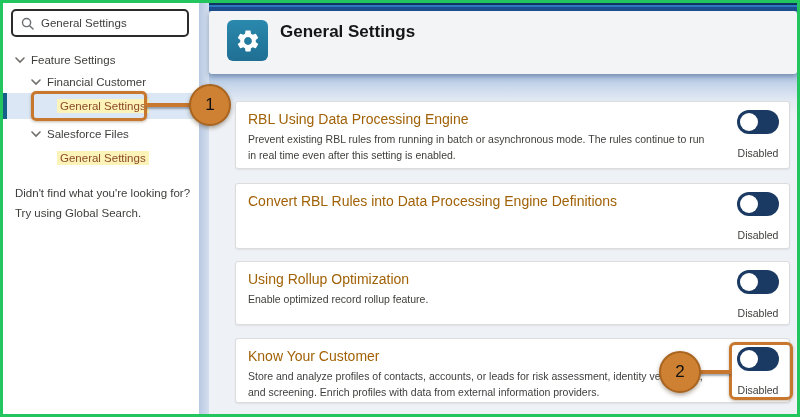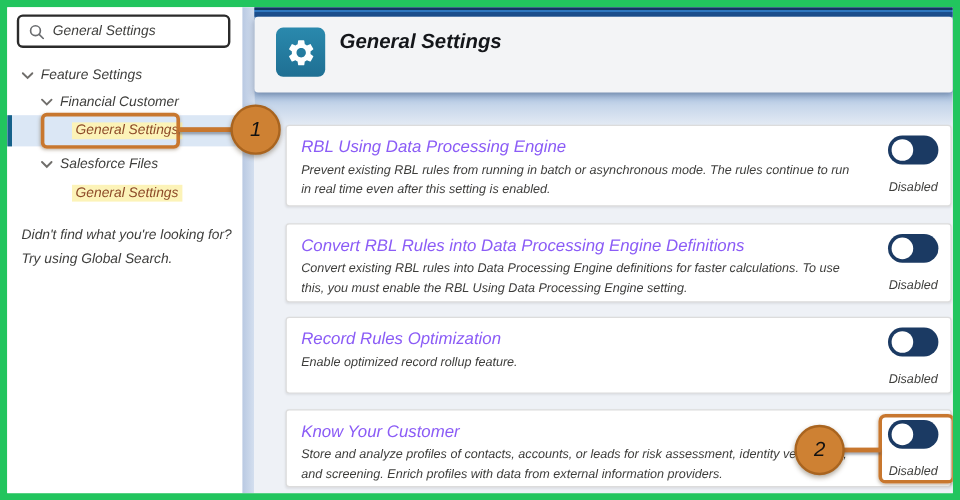--- a/index.html
+++ b/index.html
@@ -1,17 +1,17 @@
 <!DOCTYPE html>
 <html><head>
 <meta charset="utf-8">
 <style>
   * { margin:0; padding:0; box-sizing:border-box; }
   html,body { width:800px; height:417px; font-family:"Liberation Sans", sans-serif; background:#fff; }
-  .frame { position:relative; width:800px; height:417px; border:6px solid #22c55e; background:#fff; overflow:hidden;font-style:italic; }
+  .frame { position:relative; width:800px; height:417px; border:3px solid #22c55e; background:#fff; overflow:hidden; }
 
   
   .sidebar { position:absolute; left:0; top:0; width:196px; height:100%; background:#fff; }
   .search-box { position:absolute; left:8px; top:6px; width:178px; height:28px; border:2px solid #2b2b2b; border-radius:5px; background:#fff; display:flex; align-items:center; padding:0 8px; gap:7px; }
   .search-box svg { flex:0 0 auto; }
   .search-value { font-size:11.5px; color:#3e3e3c; white-space:nowrap; overflow:hidden; }
 
   .tree { position:absolute; left:0; top:44px; width:100%; }
   .tree-row { position:absolute; display:flex; align-items:center; gap:6px; height:22px; font-size:11.5px; color:#3e3e3c; cursor:default; }
   .tree-row .chev { display:flex; align-items:center; }
@@ -40,21 +40,21 @@
   .gear-tile { position:absolute; left:18px; top:9px; width:41px; height:41px; border-radius:6px; background:linear-gradient(180deg,#2a89ad,#1f6f93); display:flex; align-items:center; justify-content:center; }
   .header-texts { position:absolute; left:71px; top:8px; }
   .eyebrow { font-size:10px; font-weight:bold; letter-spacing:.6px; color:#2f6fad; }
   .page-title { margin-top:3px; font-size:17px; font-weight:bold; color:#14161a; }
 
   .card { position:absolute; left:26px; width:555px; background:#fff; border:1px solid #dcdcdc; border-radius:3px; box-shadow:0 1px 2px rgba(0,0,0,.07); padding:9px 12px; }
   .card-1 { top:98px;  height:68px; }
   .card-2 { top:180px; height:66px; }
   .card-3 { top:258px; height:64px; }
   .card-4 { top:335px; height:65px; }
-  .card-title { font-size:14px; color:#8b5cf6; margin-bottom:4px; }
+  .card-title { font-size:14px; color:#a16207; margin-bottom:4px; }
   .card-desc  { font-size:10.5px; line-height:1.55; color:#3e3e3c; width:462px; }
 
   .toggle-col { position:absolute; right:2px; top:8px; width:58px; display:flex; flex-direction:column; align-items:center; gap:13px; }
   .toggle { width:42px; height:24px; border-radius:12px; background:#1b3a63; position:relative; cursor:pointer; }
   .toggle .knob { position:absolute; left:3px; top:3px; width:18px; height:18px; border-radius:50%; background:#fff; }
   .toggle-state { font-size:10.5px; color:#3e3e3c; }
 
   
   .callout-circle { position:absolute; width:42px; height:42px; border-radius:50%; background:#ce8133; border:2px solid #a9641f; box-shadow:0 2px 4px rgba(60,40,10,.4); display:flex; align-items:center; justify-content:center; font-size:17px; color:#111; z-index:6; }
   .callout-1 { left:186px; top:81px; }
@@ -145,31 +145,30 @@
       <div class="toggle-col">
         <div class="toggle">
             <div class="knob"></div>
           </div>
         <div class="toggle-state">Disabled</div>
       </div>
     </div>
 
     <div class="card card-2">
       <div class="card-title">Convert RBL Rules into Data Processing Engine Definitions</div>
-      <div class="card-desc">Convert existing RBL rules into Data Processing Engine definitions for faster calculations. To use this, you must enable the RBL Using Data Processing Engine setting.</div>
       <div class="toggle-col">
         <div class="toggle">
             <div class="knob"></div>
           </div>
         <div class="toggle-state">Disabled</div>
       </div>
     </div>
 
     <div class="card card-3">
-      <div class="card-title">Record Rules Optimization</div>
+      <div class="card-title">Using Rollup Optimization</div>
       <div class="card-desc">Enable optimized record rollup feature.</div>
       <div class="toggle-col">
         <div class="toggle">
             <div class="knob"></div>
           </div>
         <div class="toggle-state">Disabled</div>
       </div>
     </div>
 
     <div class="card card-4">

